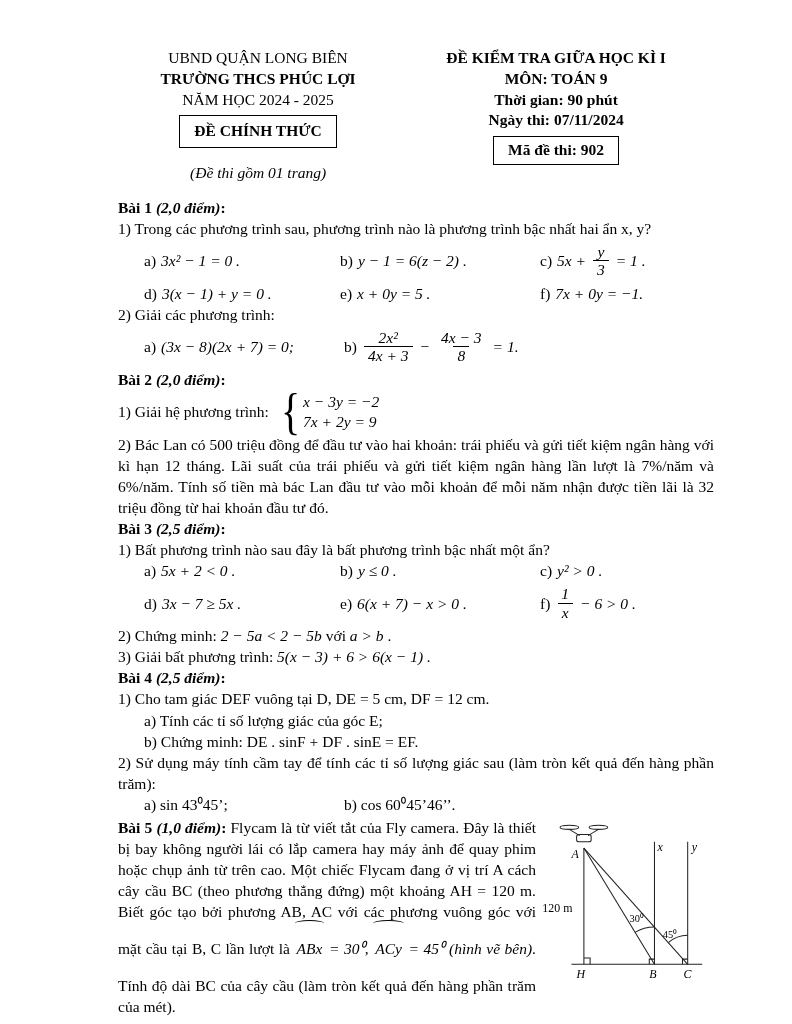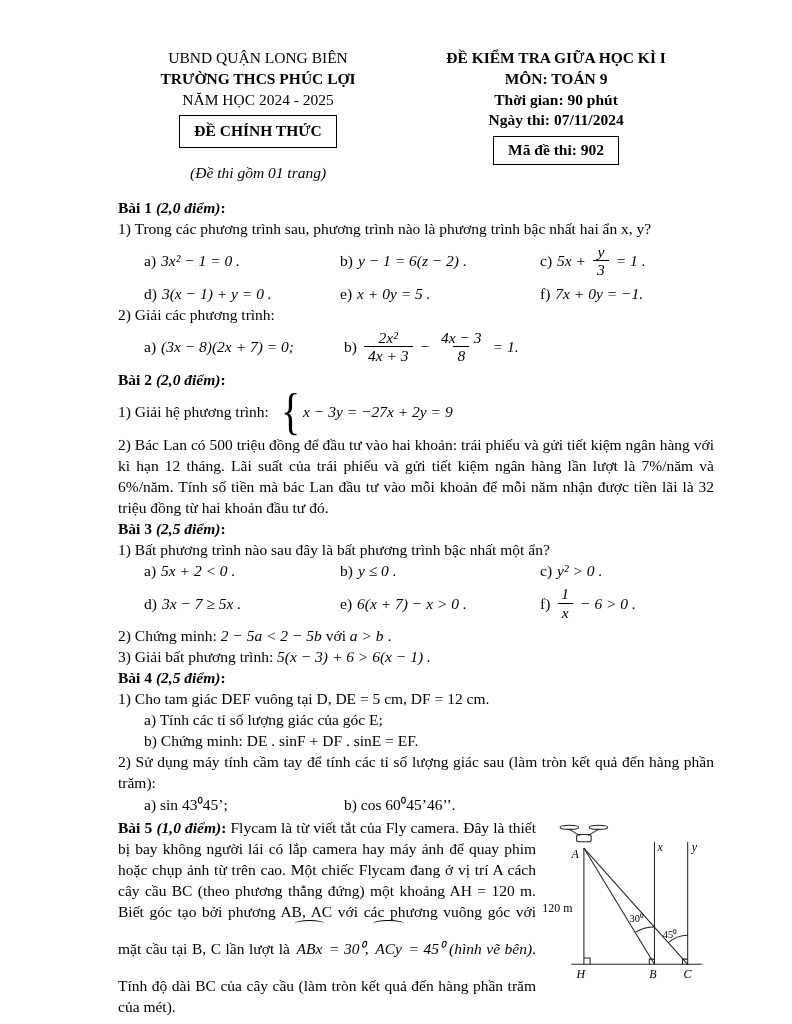--- a/index.html
+++ b/index.html
@@ -31,21 +31,21 @@
   .opt { display:flex; align-items:center; gap:5px; white-space:nowrap; }
 
   .frac { display:inline-flex; flex-direction:column; align-items:center; text-align:center;
           vertical-align:middle; line-height:1.12; margin:1px 2px; }
   .frac .num, .frac .den { padding:0 4px; }
   .frac .den { border-top:1px solid #000; }
 
   .sysline { display:flex; align-items:center; line-height:1.36; margin:2px 0; }
   .sys { display:inline-flex; align-items:center; margin-left:12px; }
   .sys .brace { font-size:40px; line-height:1; transform:scaleY(1.25); margin-right:3px; font-weight:400; }
-  .sys .lines { display:flex; flex-direction:row; line-height:1.3; font-style:italic;font-family:Liberation Serif, serif; }
+  .sys .lines { display:flex; flex-direction:column; line-height:1.3; font-style:italic;font-family:Liberation Serif, serif; }
 
   .hat { font-style:italic; position:relative; display:inline-block; padding:16px 2px; }
   .hat::before { content:""; position:absolute; left:0; right:0; top:-2px; height:6px;
                  border-top:1.4px solid #000; border-radius:50%; }
 
   .b5wrap { margin-top:2px; }
   .b5fig { float:right; width:172px; margin:2px 0 2px 6px; }
   .footer { clear:both; text-align:right; font-weight:bold; font-style:italic; margin-top:8px; }
 </style>
 </head>

